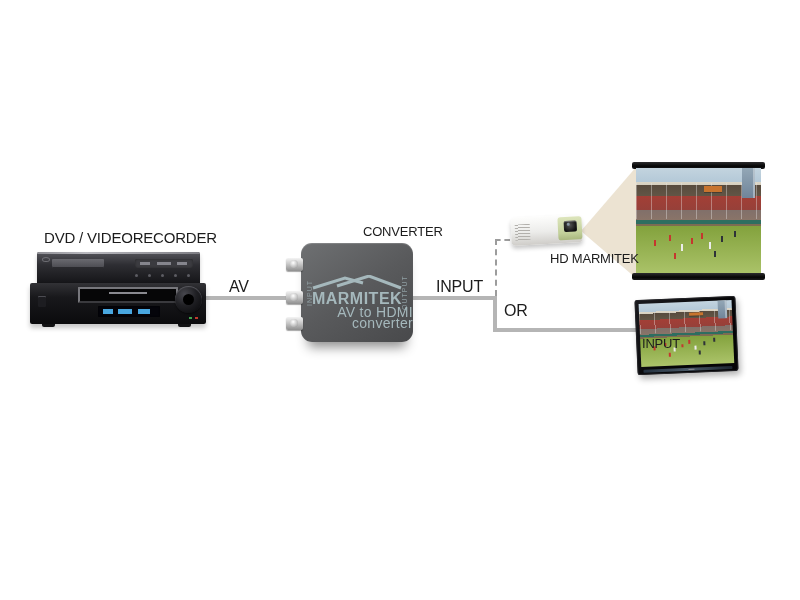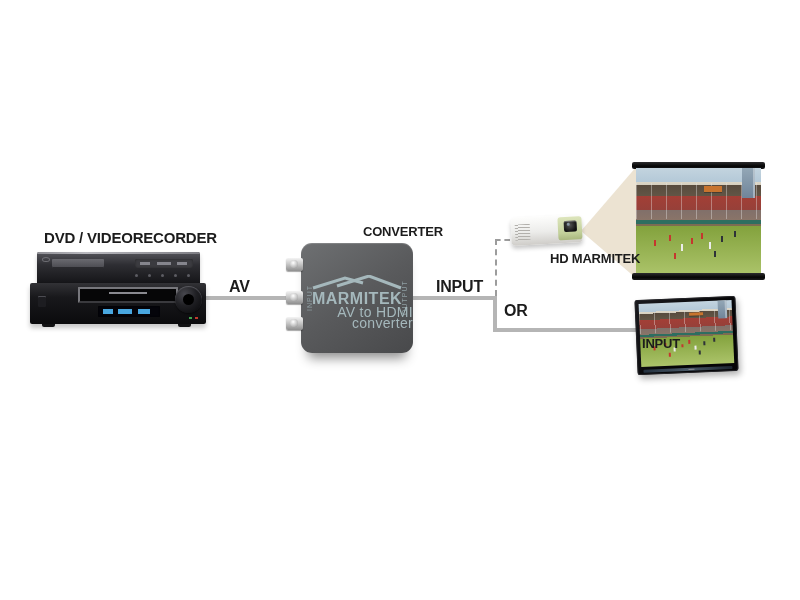--- a/index.html
+++ b/index.html
@@ -1,21 +1,21 @@
 <!DOCTYPE html>
 <html><head>
 <meta charset="utf-8">
 <style>
   * { margin:0; padding:0; box-sizing:border-box; }
   html,body { background:#ffffff; }
   #canvas {
     position:relative; width:800px; height:600px; background:#ffffff;
     overflow:hidden; font-family:"Liberation Sans", sans-serif;
   }
-  .lbl { position:absolute; font-weight:700; color:#1c1c1c; white-space:nowrap;
+  .lbl { position:absolute; font-weight:400; color:#1c1c1c; white-space:nowrap;
          letter-spacing:-0.2px; z-index:6; }
   .lbl-lg { font-size:15px; }
   .lbl-md { font-size:13px;margin-left:43px; }
   .lbl-sm { font-size:16px; }
 
   
   .cable { position:absolute; background:#b5b5b5; z-index:1; }
   .dash-v { position:absolute; width:0; border-left:2px dashed #9c9c9c; z-index:1; }
   .dash-h { position:absolute; height:0; border-top:2px dashed #9c9c9c; z-index:1; }
 
@@ -52,21 +52,21 @@
          box-shadow:0 1px 2px rgba(0,0,0,.6), inset 0 1px 1px #5a5a60; }
   .vcr-dial::after { content:""; position:absolute; left:8px; top:8px; width:11px; height:11px;
          border-radius:50%; background:#000; }
   .vcr-switch { position:absolute; left:8px; top:13px; width:8px; height:11px;
          background:#1d1d21; border-radius:1px; box-shadow:inset 0 1px 0 #4c4c52; }
   .vcr-led { position:absolute; width:3px; height:2px; }
   .vcr-foot { position:absolute; top:41px; width:13px; height:3px; background:#121214;
          border-radius:0 0 2px 2px; }
 
   
-  .conv { position:absolute; left:301px; top:243px; width:112px; height:110px; z-index:3;
+  .conv { position:absolute; left:301px; top:243px; width:112px; height:99px; z-index:3;
          background:linear-gradient(145deg,#6e7072 0%,#595a5c 50%,#48494b 100%);
          border-radius:11px; box-shadow:0 12px 12px -7px rgba(0,0,0,.45), inset 0 1px 1px rgba(255,255,255,.18); }
   .conv-logo { position:absolute; left:0; right:0; top:32px; text-align:center; color:#a5b8bc; }
   .conv-roof { display:block; margin:0 auto 1px auto; }
   .conv-brand { font-size:16px; font-weight:700; letter-spacing:.5px; line-height:16px; }
   .conv-sub { font-size:14px; letter-spacing:.3px; line-height:11px;text-align:right; }
   .vtext { position:absolute; writing-mode:vertical-rl; transform:rotate(180deg);
          font-size:7px; letter-spacing:1px; color:#8f9ea2; top:50%; margin-top:-24px; height:48px;
          text-align:center; }
   .vtext.in  { left:5px; }

